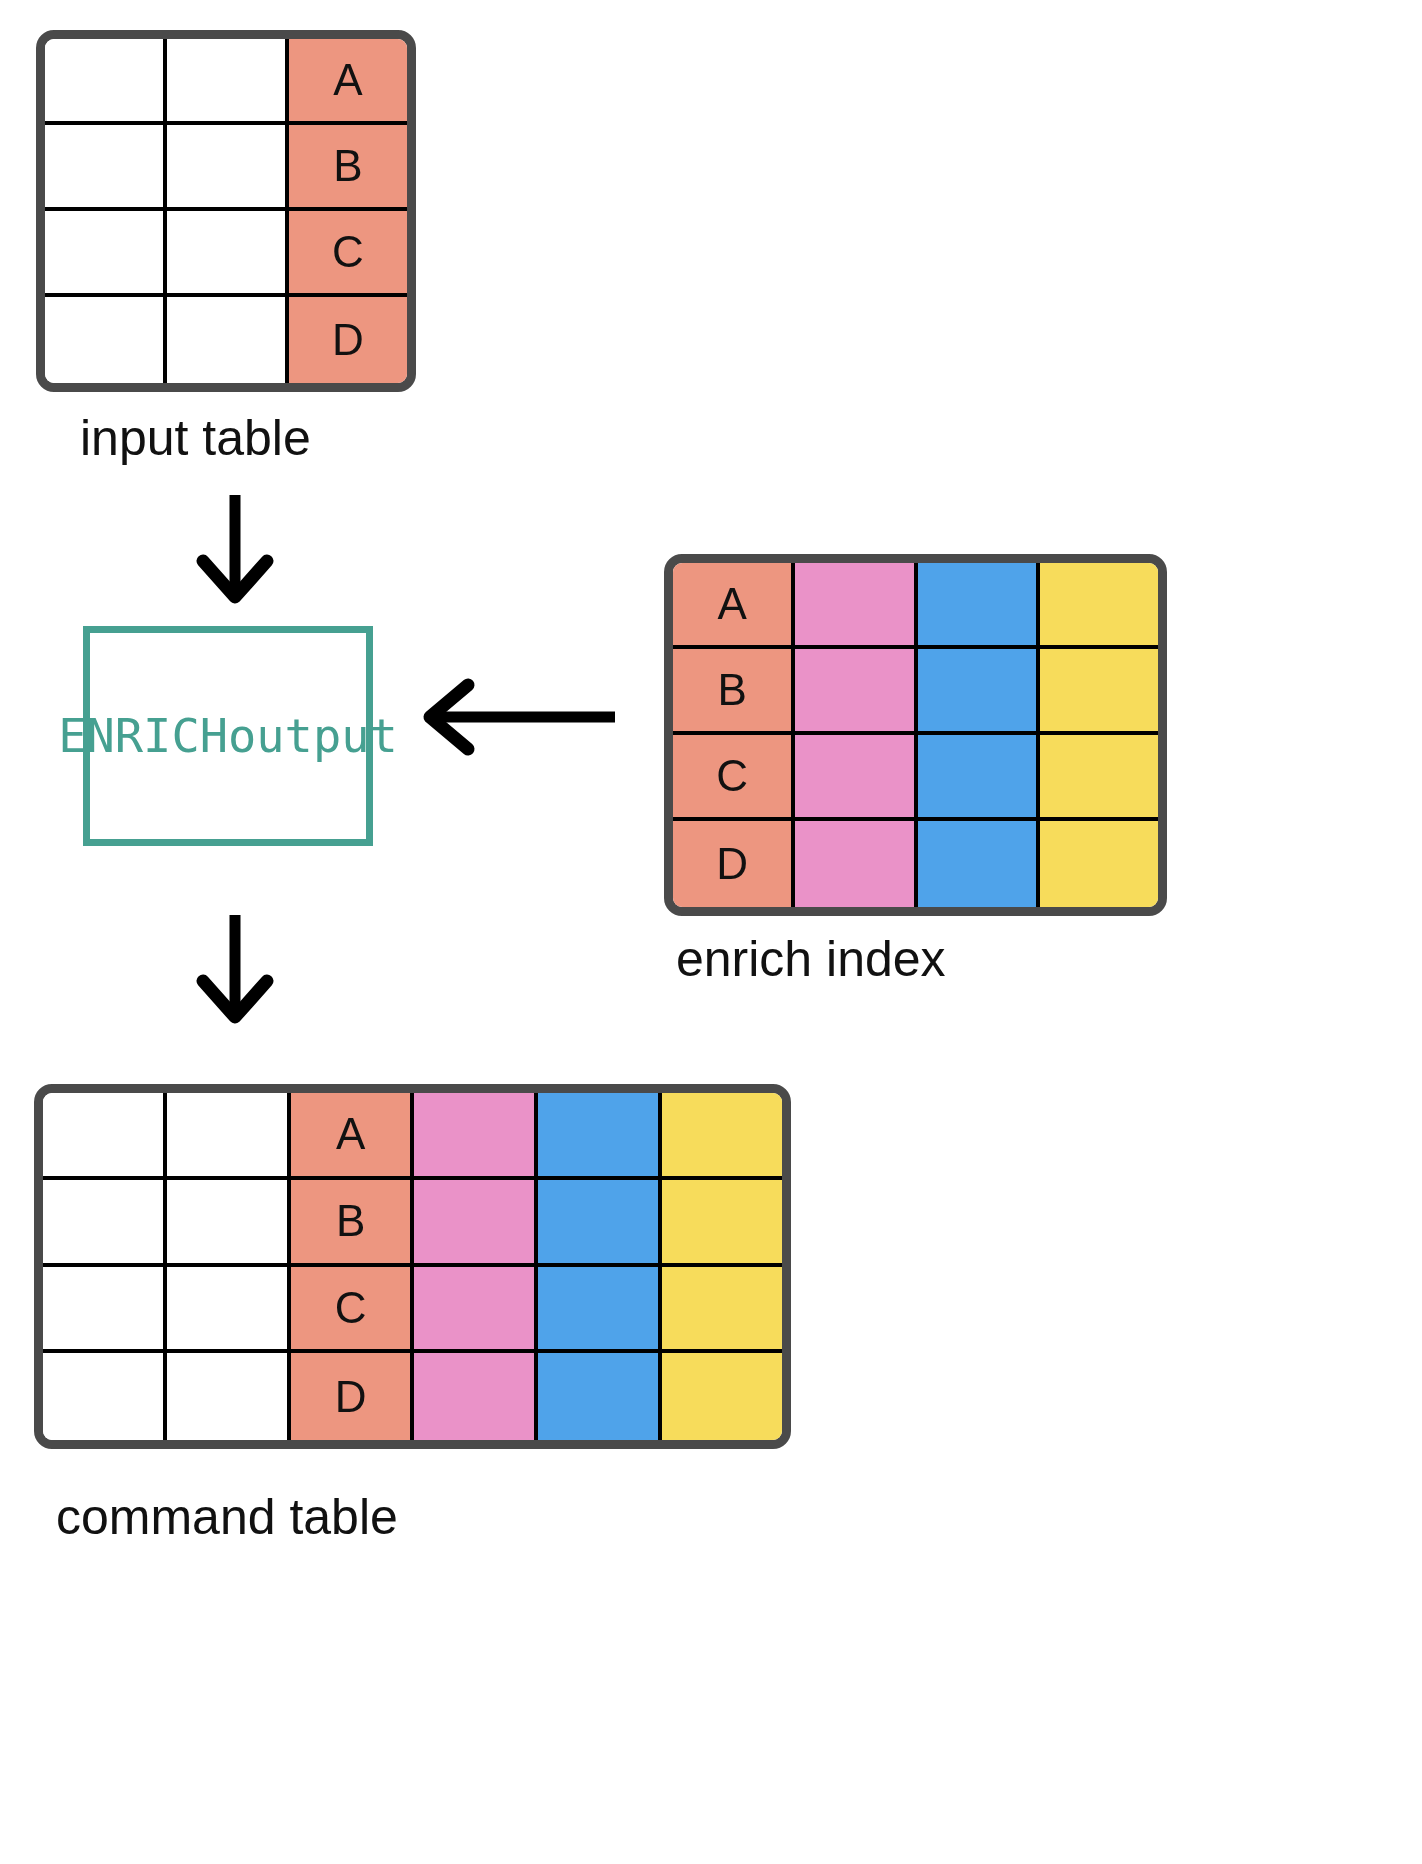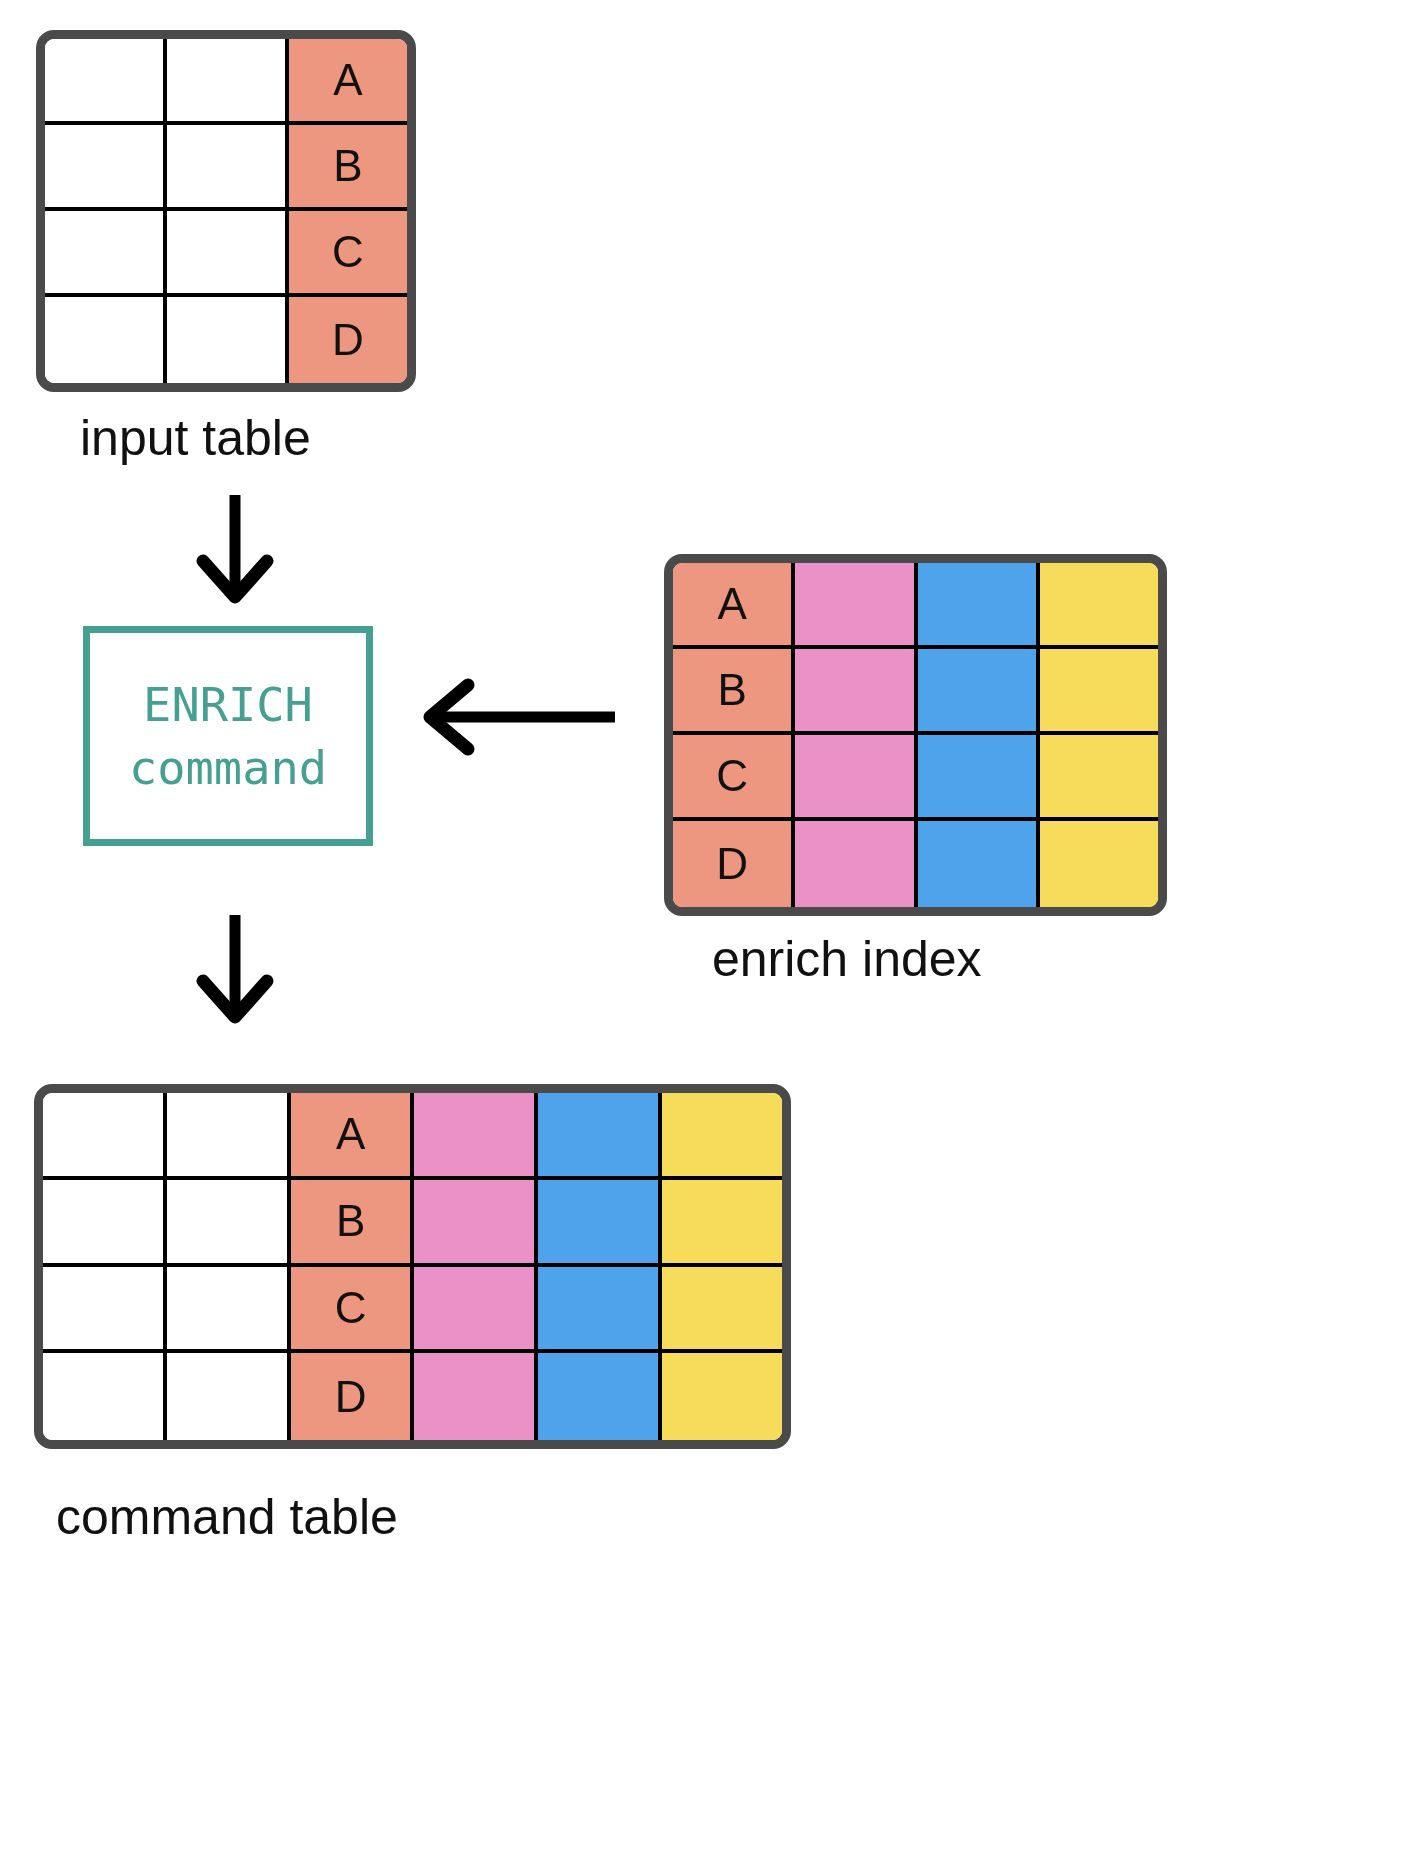--- a/index.html
+++ b/index.html
@@ -82,39 +82,39 @@
   
   .caption {
     position: absolute;
     font-size: 50px;
     color: #111111;
     font-family: "Liberation Sans", sans-serif;
     white-space: nowrap;
     line-height: 1;
   }
   #caption-input  { left: 56px;  top: 413px; margin-left: 24px; }
-  #caption-enrich { left: 676px; top: 934px; margin-left: 36px; }
+  #caption-enrich { left: 676px; top: 934px; }
   #caption-output { left: 56px;  top: 1492px; }
 
   
   .arrow-svg { position: absolute; overflow: visible; }
   #arrow-input-to-command { left: 175px; top: 495px;  width: 120px; height: 110px; }
   #arrow-command-to-output{ left: 175px; top: 915px;  width: 120px; height: 110px; }
   #arrow-index-to-command { left: 420px; top: 672px;  width: 195px; height: 90px;  }
 
   
   #enrich-command-box {
     position: absolute;
     left: 83px; top: 626px;
     width: 290px; height: 220px;
     box-sizing: border-box;
     border: 7px solid #46a091;
     background: #ffffff;
     display: flex;
-    flex-direction: column;
+    flex-direction: row;
     align-items: center;
     justify-content: center;
   }
   #enrich-command-box .cmd-line {
     font-family: "DejaVu Sans Mono", "Liberation Mono", monospace;
     color: #46a091;
     font-size: 47px;
     line-height: 1.35;
     letter-spacing: 0px;
     white-space: nowrap;
@@ -150,21 +150,21 @@
 
   <div class="caption" id="caption-input">input table</div>
 
   <svg class="arrow-svg" id="arrow-input-to-command" viewBox="0 0 120 110">
     <line x1="60" y1="0" x2="60" y2="92" stroke="#000000" stroke-width="11"></line>
     <path d="M 28 66 L 60 102 L 92 66" fill="none" stroke="#000000" stroke-width="13" stroke-linecap="round" stroke-linejoin="round"></path>
   </svg>
 
   <div id="enrich-command-box">
     <div class="cmd-line">ENRICH</div>
-    <div class="cmd-line">command</div>
+    <div class="cmd-line">output</div>
   </div>
 
   <svg class="arrow-svg" id="arrow-command-to-output" viewBox="0 0 120 110">
     <line x1="60" y1="0" x2="60" y2="92" stroke="#000000" stroke-width="11"></line>
     <path d="M 28 66 L 60 102 L 92 66" fill="none" stroke="#000000" stroke-width="13" stroke-linecap="round" stroke-linejoin="round"></path>
   </svg>
 
   <svg class="arrow-svg" id="arrow-index-to-command" viewBox="0 0 195 90">
     <line x1="195" y1="45" x2="14" y2="45" stroke="#000000" stroke-width="11"></line>
     <path d="M 48 13 L 10 45 L 48 77" fill="none" stroke="#000000" stroke-width="13" stroke-linecap="round" stroke-linejoin="round"></path>

